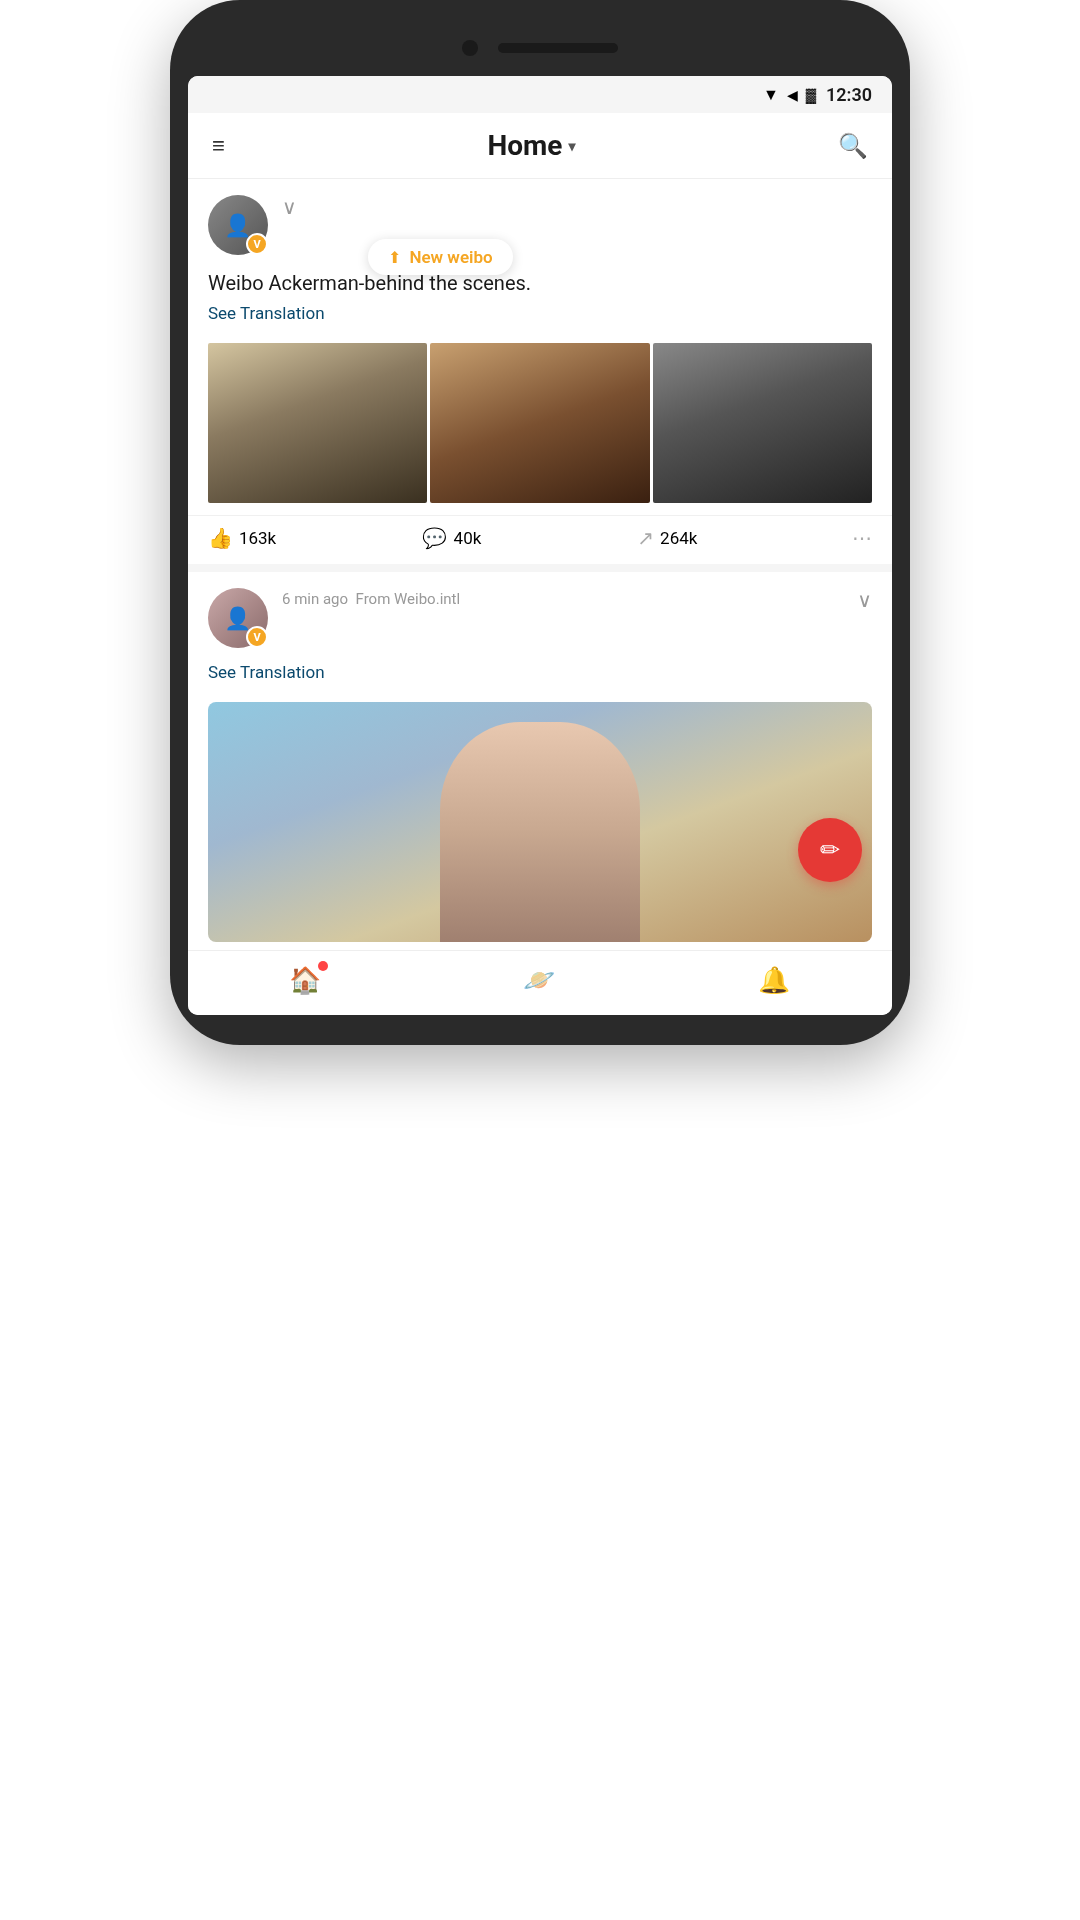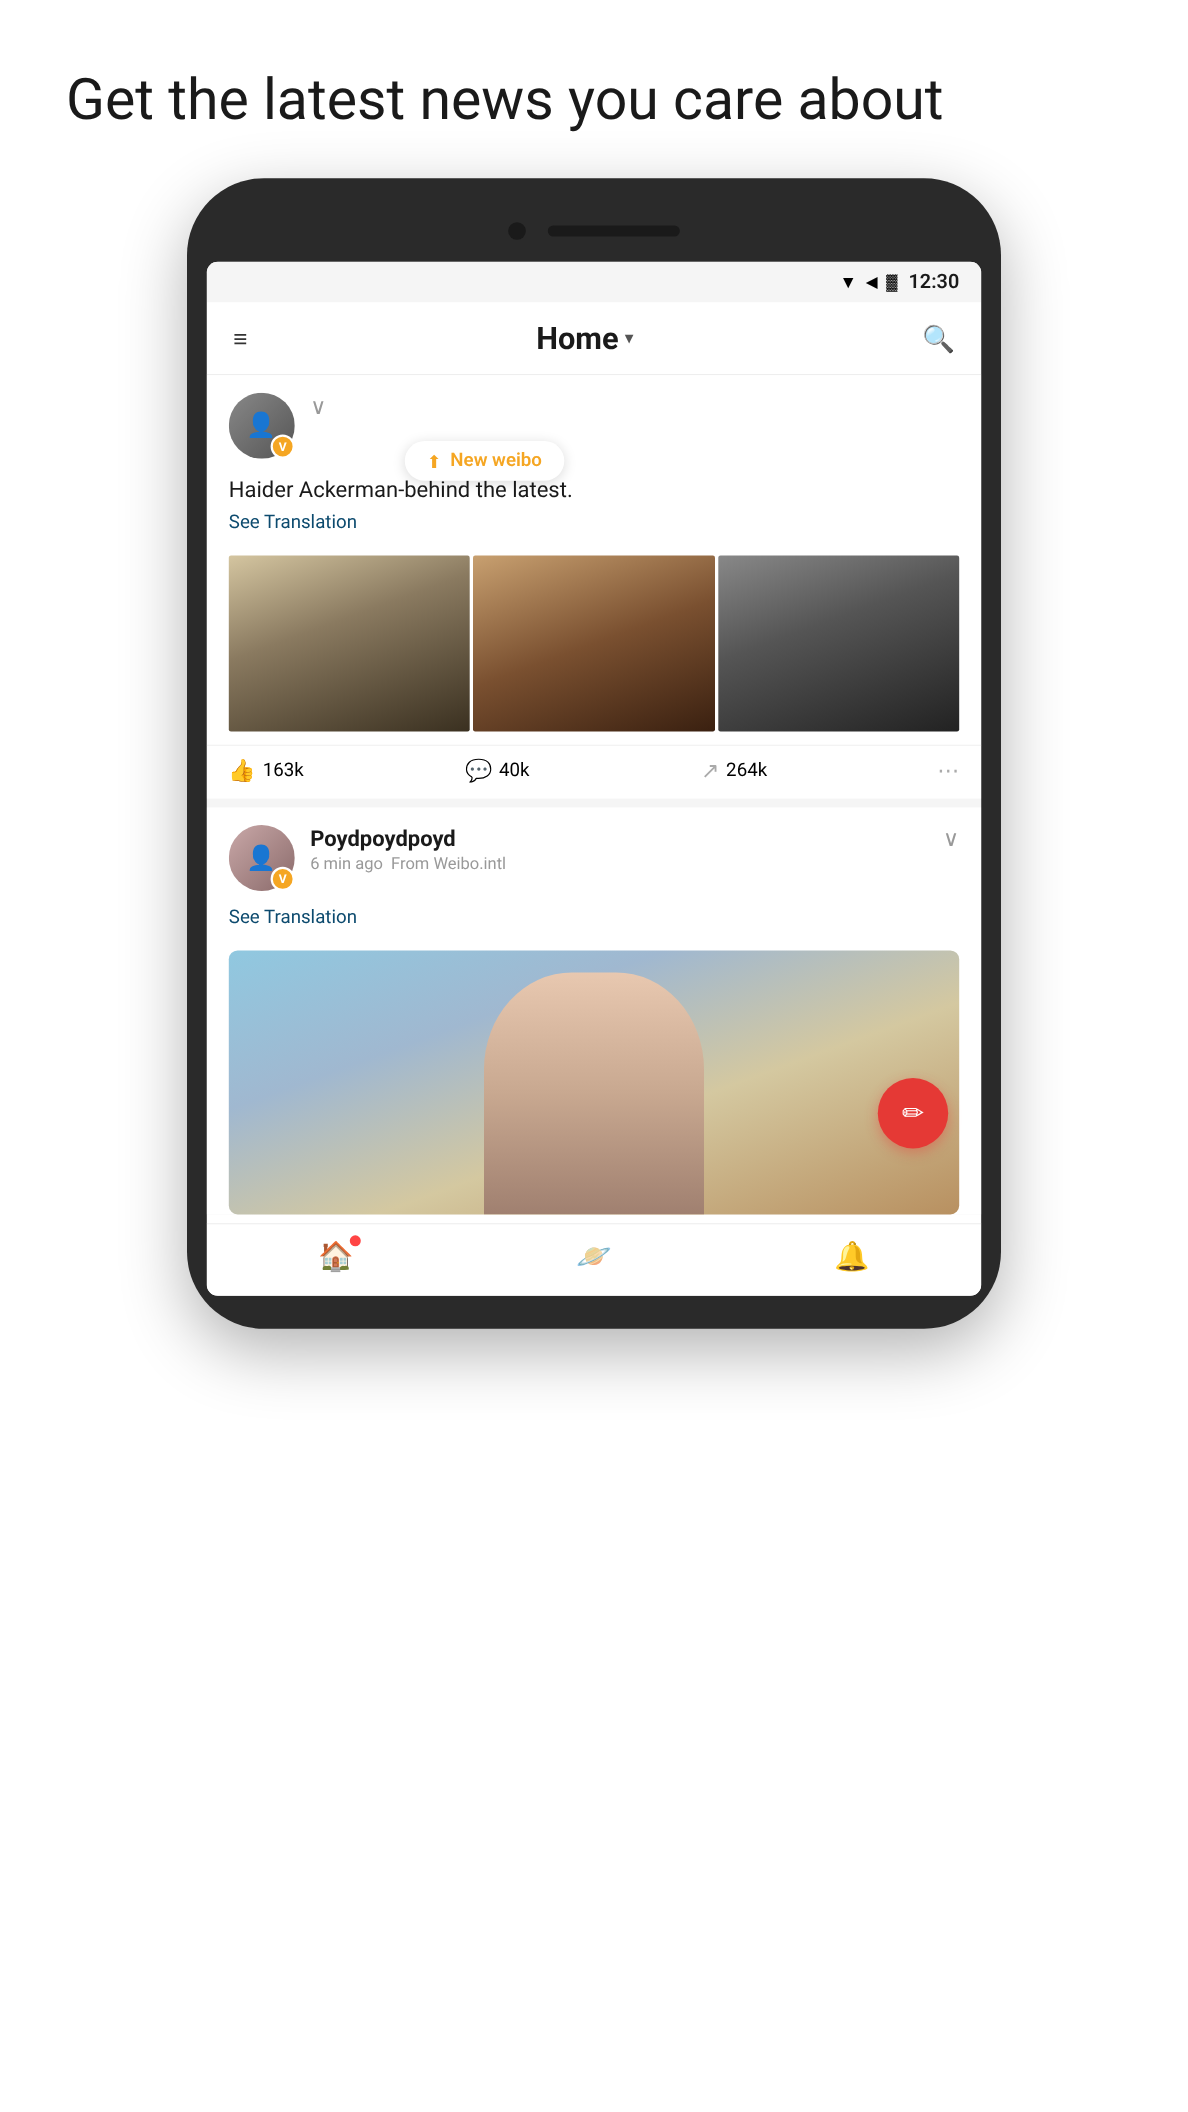--- a/index.html
+++ b/index.html
@@ -425,23 +425,20 @@
 
     .post-card-relative {
       position: relative;
     }
   </style>
 </head>
 <body>
 
 <div>
 
-  <div class="page-header">
-    <h1 class="page-title">Get the latest news you care about</h1>
-  </div>
 
   <div class="phone-container">
     <div class="phone-frame">
 
       <div class="phone-top">
         <div class="phone-camera"></div>
         <div class="phone-speaker"></div>
       </div>
 
       <div class="phone-screen">
@@ -477,21 +474,21 @@
               <div class="avatar-wrap">
                 <div class="avatar">
                   <div class="avatar-img-gdragon">👤</div>
                 </div>
                 <div class="verified-badge">V</div>
               </div>
               <span class="post-dropdown">∨</span>
             </div>
 
             <div class="post-content">
-              <div class="post-text">Haider Ackerman-behind the latest.</div>
+              <div class="post-text">Weibo Ackerman-behind the scenes.</div>
               <div class="see-translation">See Translation</div>
             </div>
 
             <div class="images-grid-3">
               <div class="img-cell img-cell-1"></div>
               <div class="img-cell img-cell-2"></div>
               <div class="img-cell img-cell-3"></div>
             </div>
 
             <div class="post-actions">
@@ -515,21 +512,20 @@
 
           <div class="post-card" style="position:relative;">
             <div class="post-header">
               <div class="avatar-wrap">
                 <div class="avatar">
                   <div class="avatar-img-poyd">👤</div>
                 </div>
                 <div class="verified-badge">V</div>
               </div>
               <div class="post-meta">
-                <div class="post-username">Poydpoydpoyd</div>
                 <div class="post-time-source">
                   <span>6 min ago</span>&nbsp;
                   <span>From Weibo.intl</span>
                 </div>
               </div>
               <span class="post-dropdown">∨</span>
             </div>
 
             <div class="post-content">
               <div class="see-translation">See Translation</div>

